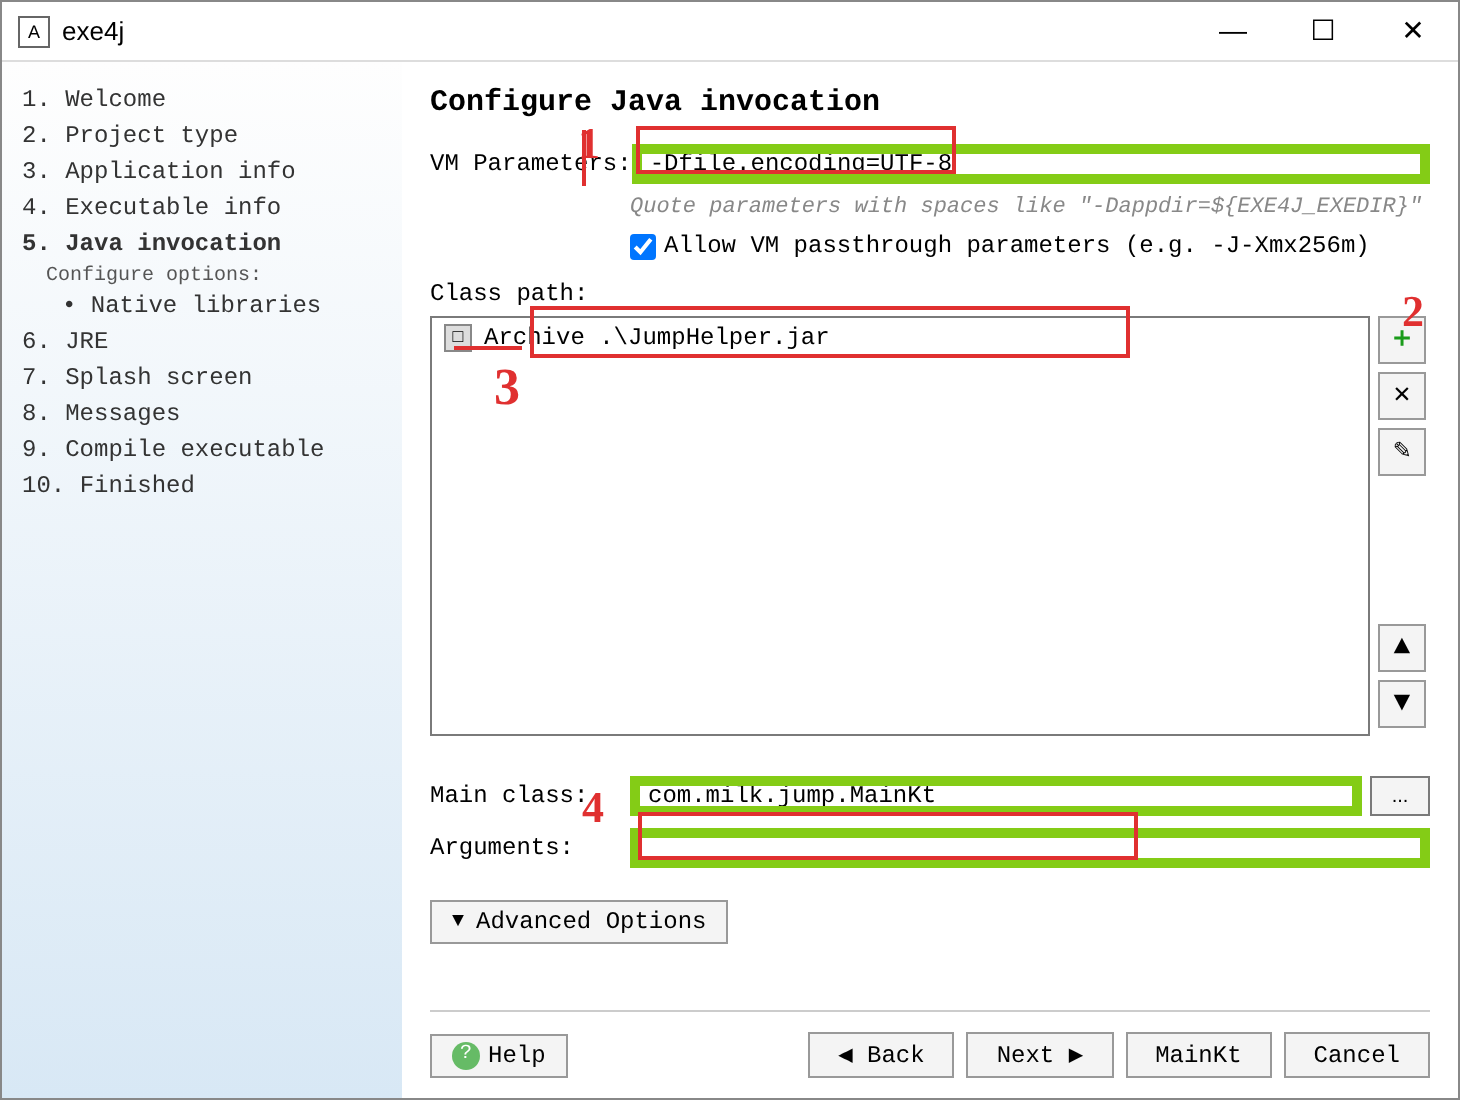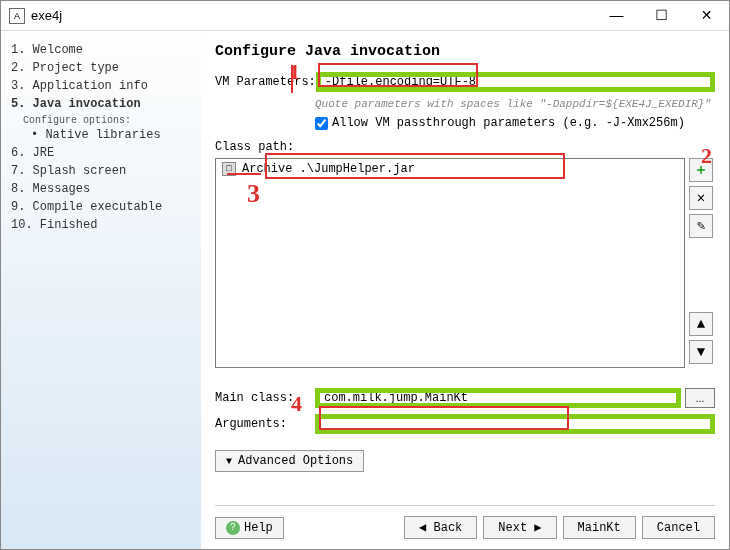--- a/index.html
+++ b/index.html
@@ -57,20 +57,21 @@
       <div class="winbtn">—</div>
       <div class="winbtn">☐</div>
       <div class="winbtn">✕</div>
     </div>
   </div>
   <div class="body">
     <div class="sidebar">
       <div class="step"><span>1.</span> <span>Welcome</span></div>
       <div class="step"><span>2.</span> <span>Project type</span></div>
       <div class="step"><span>3.</span> <span>Application info</span></div>
+      <div class="step"><span>4.</span> <span>Executable info</span></div>
       <div class="step current"><span>5.</span> <span>Java invocation</span></div>
       <div class="advopt">Configure options:</div>
       <div class="step sub">• <span>Native libraries</span></div>
       <div class="step"><span>6.</span> <span>JRE</span></div>
       <div class="step"><span>7.</span> <span>Splash screen</span></div>
       <div class="step"><span>8.</span> <span>Messages</span></div>
       <div class="step"><span>9.</span> <span>Compile executable</span></div>
       <div class="step"><span>10.</span> <span>Finished</span></div>
 
     </div>

